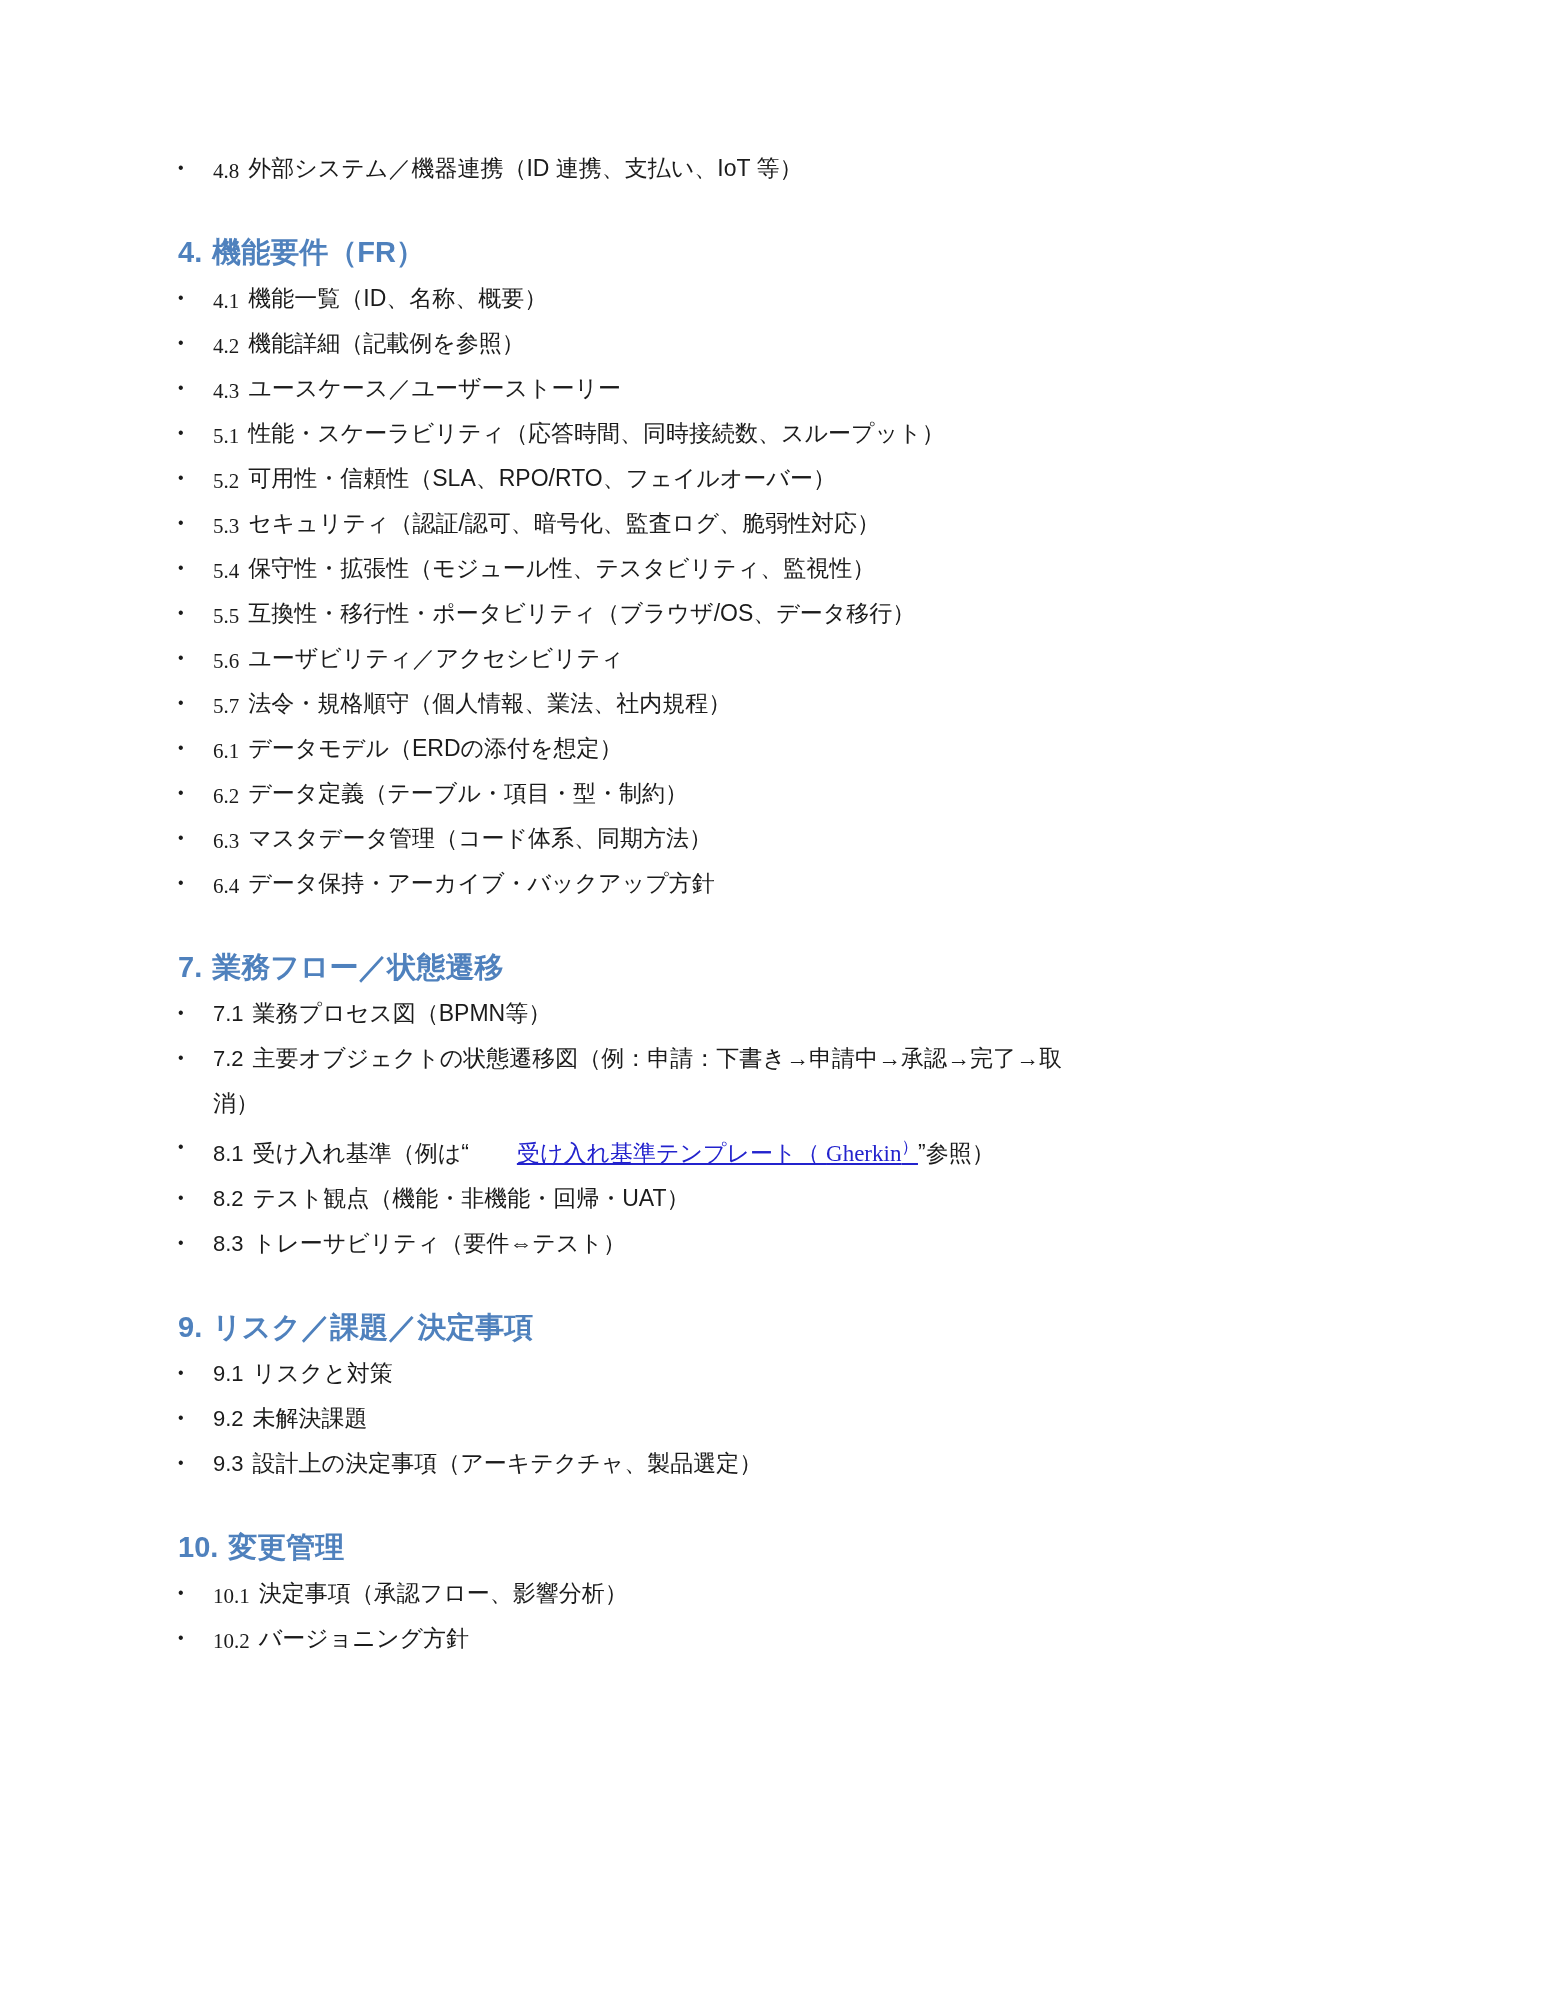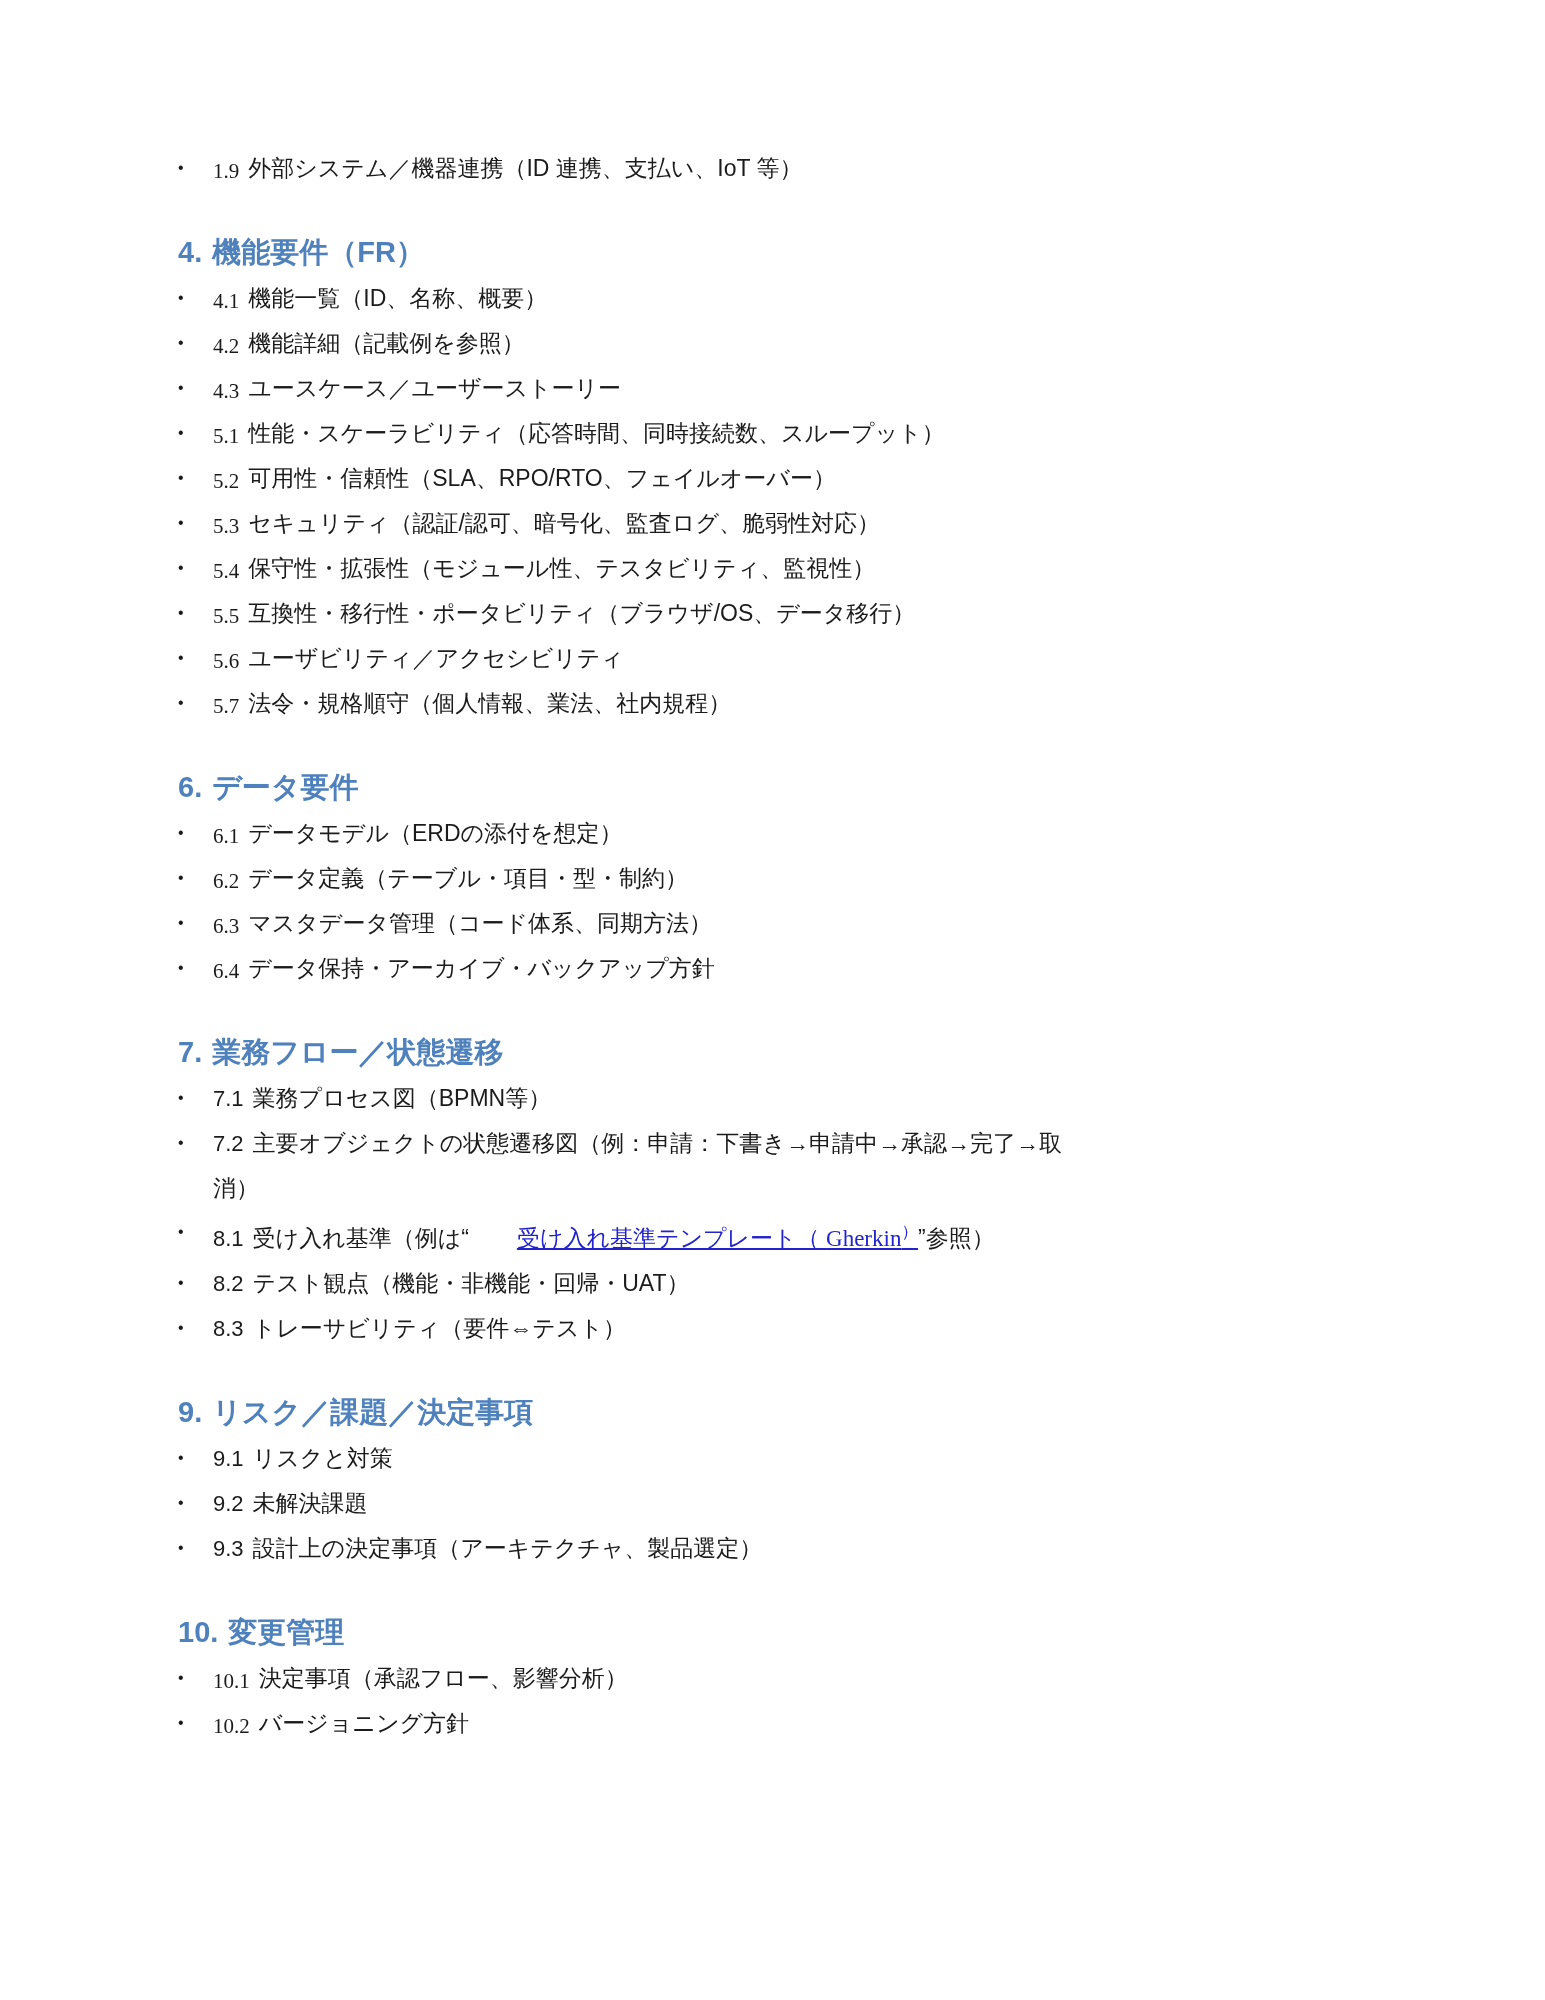--- a/index.html
+++ b/index.html
@@ -59,21 +59,21 @@
 </style>
 </head>
 <body>
 
 <div class="page">
   <div class="doc">
 
     <div class="item">
       <span class="bullet">•</span>
       <div class="icontent">
-        <span class="num num-serif">1.9</span><span>外部システム／機器連携（ID 連携、支払い、IoT 等）</span>
+        <span class="num num-serif">4.8</span><span>外部システム／機器連携（ID 連携、支払い、IoT 等）</span>
       </div>
     </div>
 
     <div class="section">
       <div class="heading">
         <span class="hnum">4.</span><span>機能要件（FR）</span><span class="sup"></span>
       </div>
       <div class="item">
         <span class="bullet">•</span>
         <div class="icontent"><span class="num num-serif">4.1</span><span>機能一覧（ID、名称、概要）</span></div>
@@ -113,23 +113,20 @@
         <span class="bullet">•</span>
         <div class="icontent"><span class="num num-serif">5.6</span><span>ユーザビリティ／アクセシビリティ</span></div>
       </div>
       <div class="item">
         <span class="bullet">•</span>
         <div class="icontent"><span class="num num-serif">5.7</span><span>法令・規格順守（個人情報、業法、社内規程）</span></div>
       </div>
     </div>
 
     <div class="section">
-      <div class="heading">
-        <span class="hnum">6.</span><span>データ要件</span><span class="sup"></span>
-      </div>
       <div class="item">
         <span class="bullet">•</span>
         <div class="icontent"><span class="num num-serif">6.1</span><span>データモデル（ERDの添付を想定）</span></div>
       </div>
       <div class="item">
         <span class="bullet">•</span>
         <div class="icontent"><span class="num num-serif">6.2</span><span>データ定義（テーブル・項目・型・制約）</span></div>
       </div>
       <div class="item">
         <span class="bullet">•</span>

